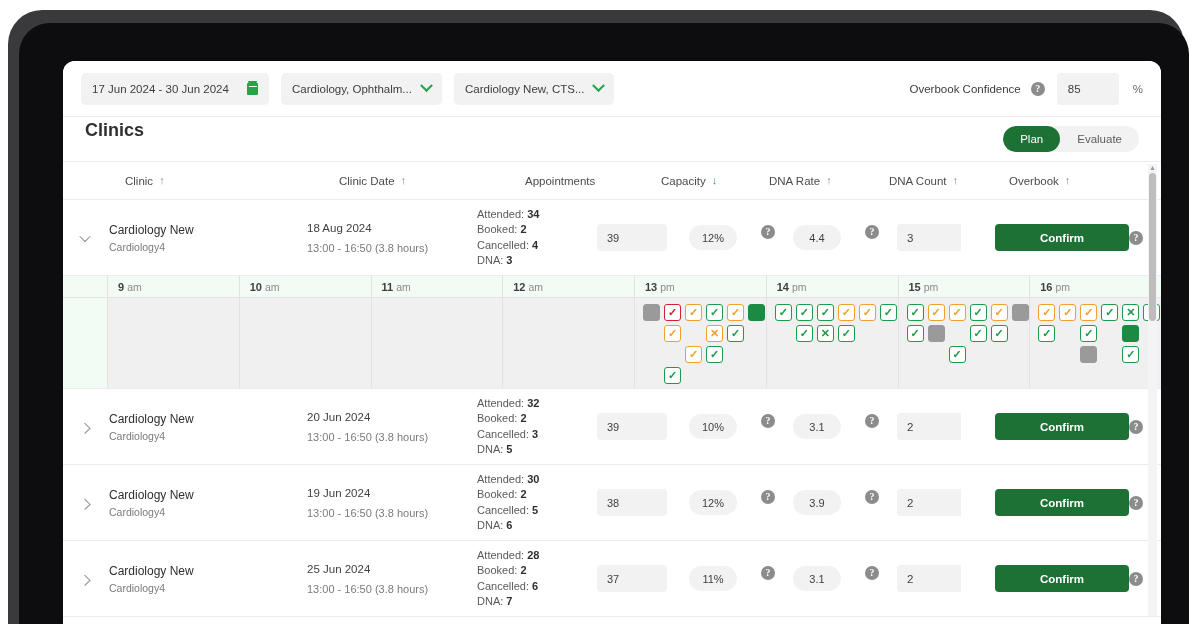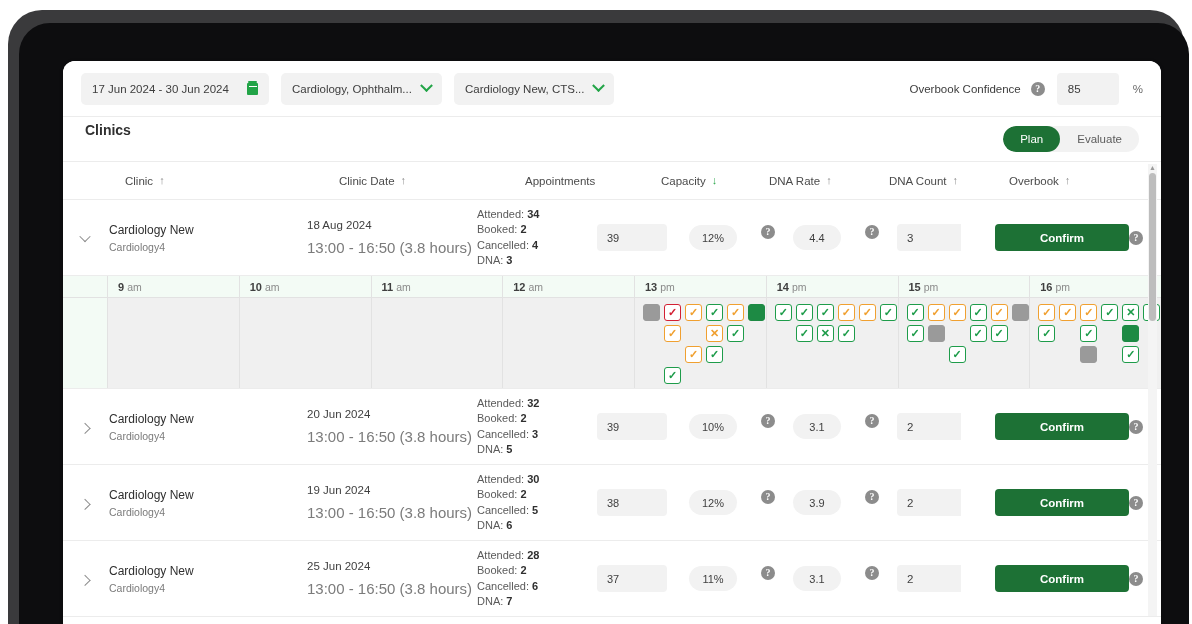--- a/index.html
+++ b/index.html
@@ -123,21 +123,21 @@
   #percent-sign { margin-left: 14px; color: #6a6a6a; font-size: 11.5px; }
 
   
   #clinics-header {
     height: 44px;
     display: flex; align-items: center;
     padding: 0 22px;
     position: relative;
   }
   #clinics-title {
-    font-size: 14px; color: #303030; font-weight: 600;
+    font-size: 18px; color: #303030; font-weight: 600;
     position: relative; padding-bottom: 30px; top: 6px;
   }
   #clinics-title::after {
     content: "";
     position: absolute; left: 0; bottom: 0;
     width: 100%; height: 3px;
     background: #2fa84f; border-radius: 2px;
   }
   #view-toggle {
     margin-left: auto;
@@ -198,21 +198,21 @@
   .chevron {
     width: 8px; height: 8px;
     border-right: 1.6px solid #8b8b8b;
     border-bottom: 1.6px solid #8b8b8b;
   }
   .chevron.down { transform: rotate(45deg) translate(-1px,-1px); }
   .chevron.right { transform: rotate(-45deg) translate(-1px,1px); }
   .clinic-name { font-size: 12px; color: #2f2f2f; }
   .clinic-sub { font-size: 10.5px; color: #7b7b7b; margin-top: 4px; }
   .date-main { font-size: 11.5px; color: #3f3f3f; }
-  .date-sub { font-size: 15px; color: #7b7b7b; margin-top: 8px; }
+  .date-sub { font-size: 11px; color: #7b7b7b; margin-top: 8px; }
   .appt-stats { font-size: 11px; color: #5a5a5a; line-height: 15.5px; }
   .appt-stats b { color: #2f2f2f; font-weight: 700; }
   .box-input {
     width: 70px; height: 27px;
     background: #f2f2f2; border-radius: 4px;
     display: flex; align-items: center; padding-left: 10px;
     font-size: 11px; color: #3f3f3f; cursor: text;
   }
   .pill-cell { display: flex; gap: 24px; }
   .pill {

